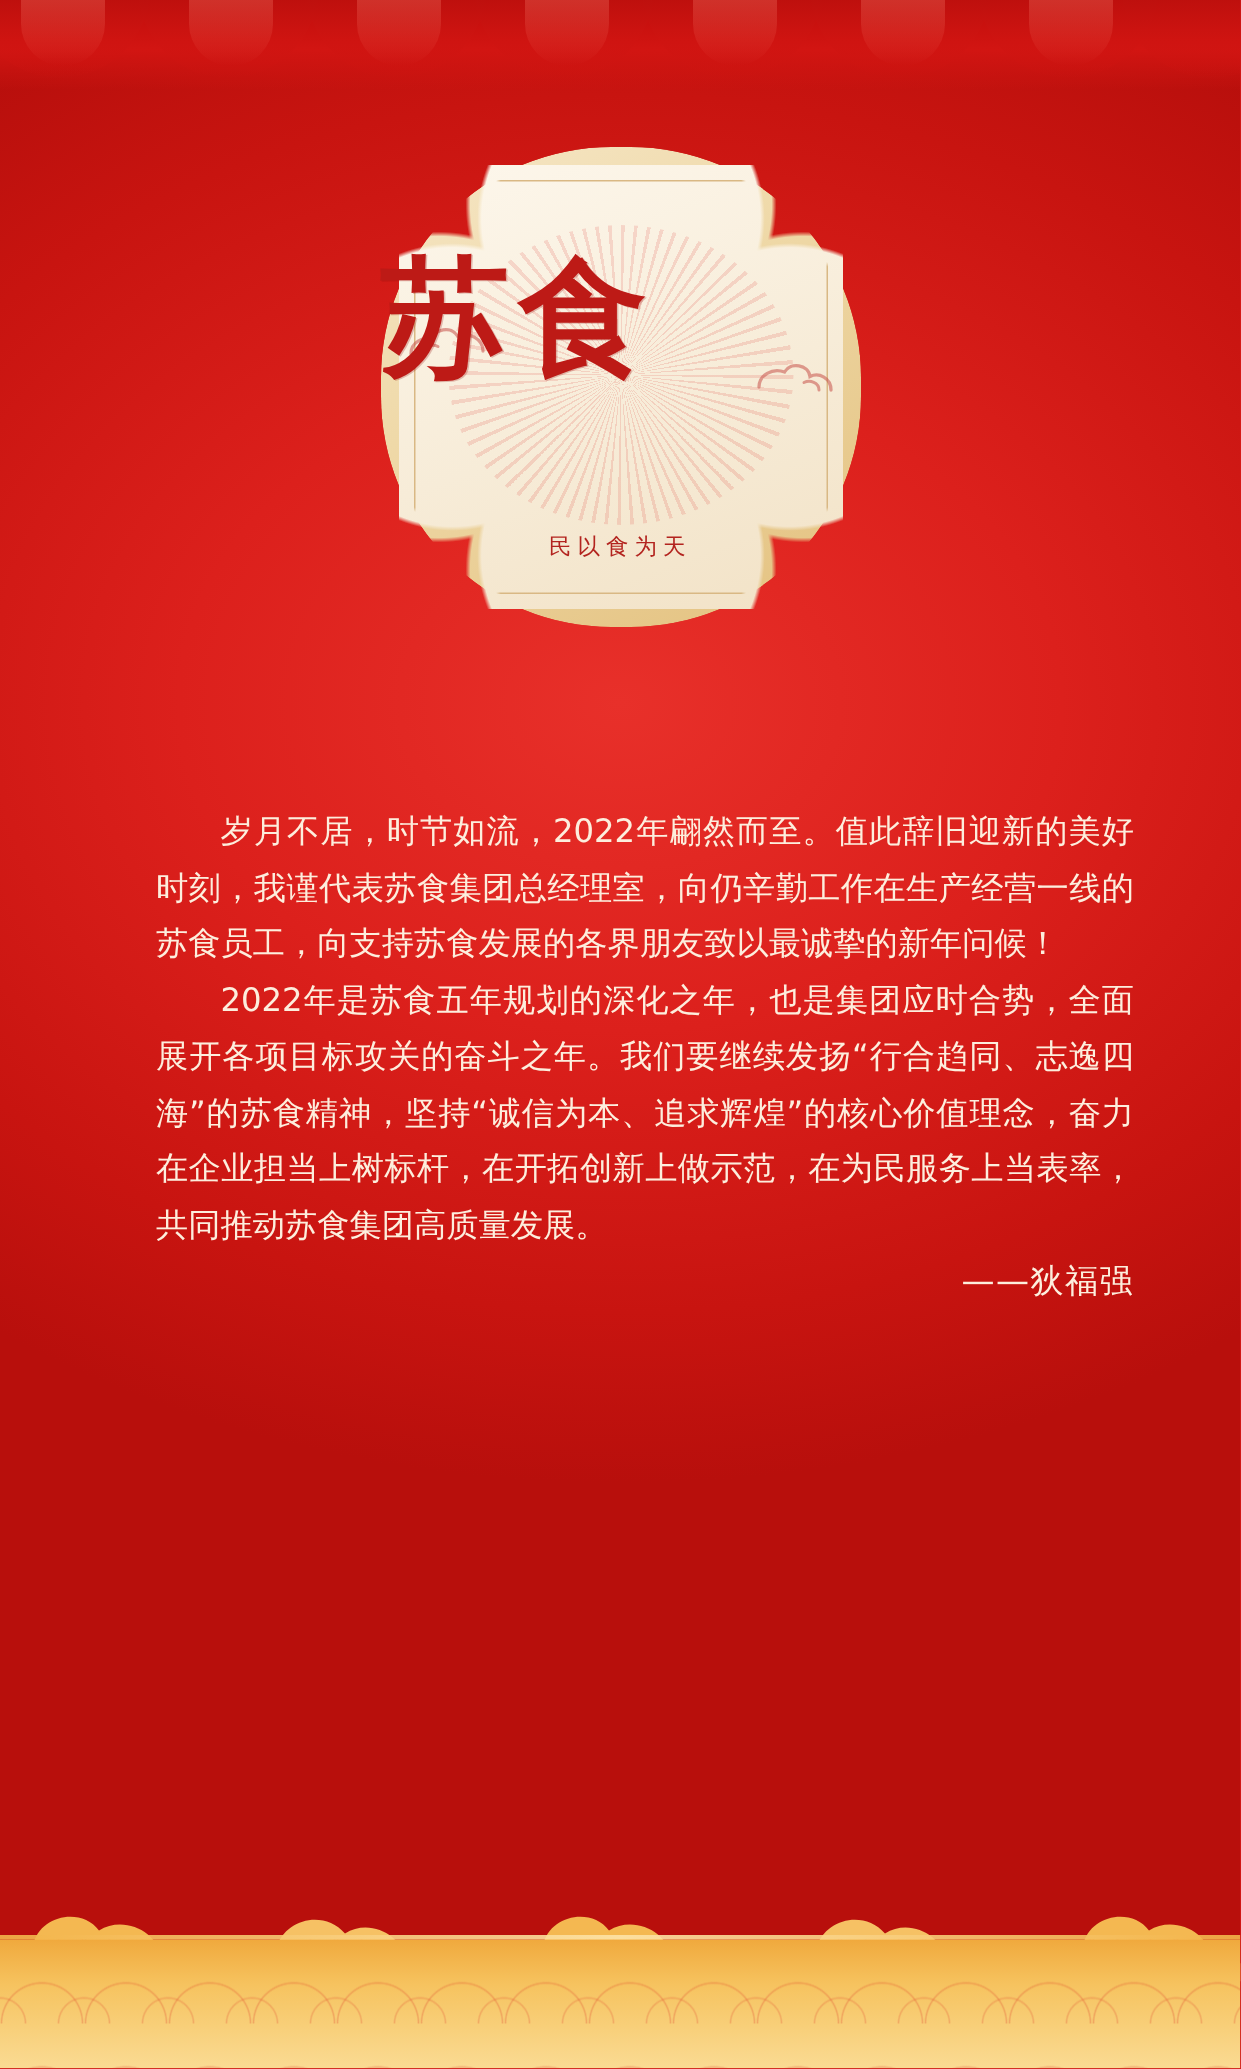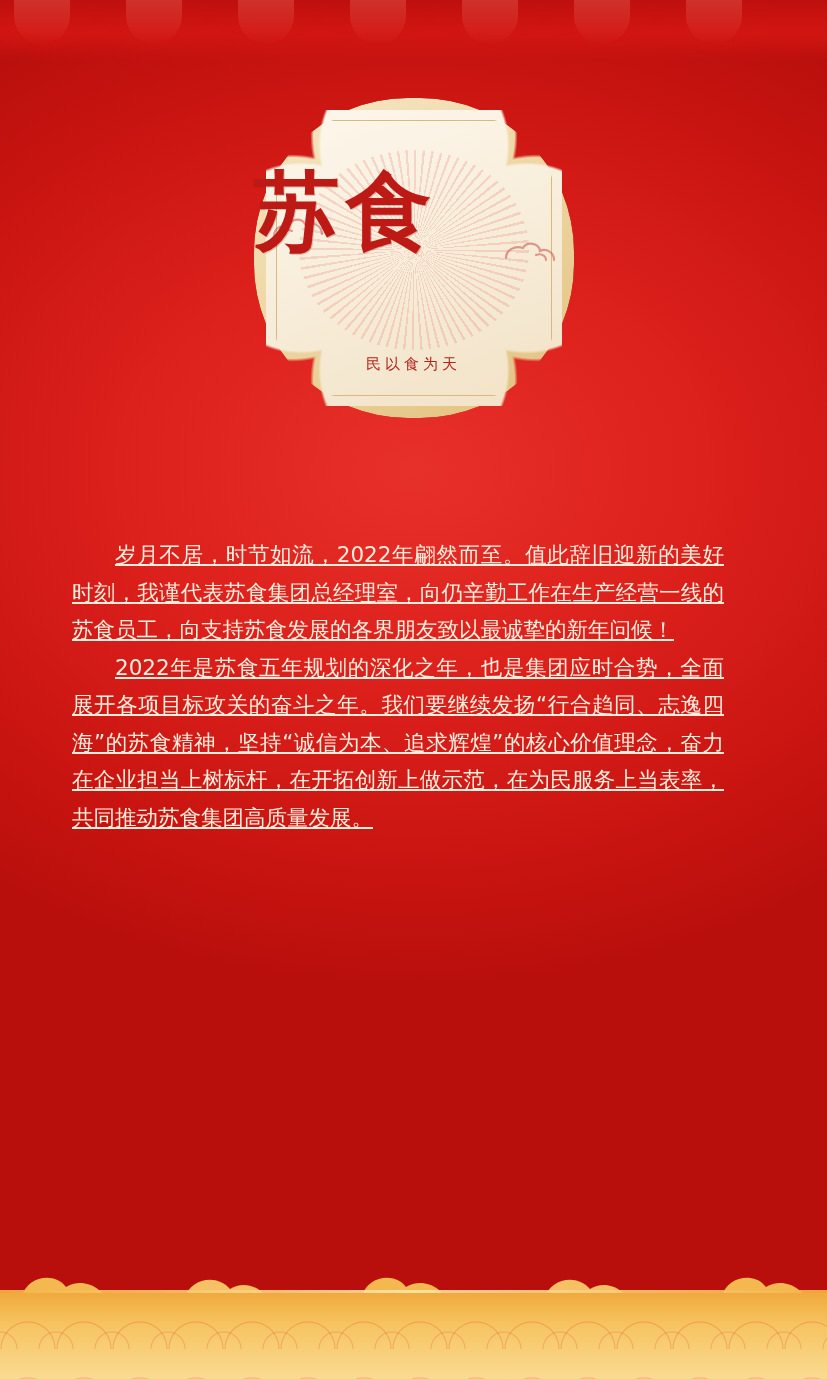--- a/index.html
+++ b/index.html
@@ -164,30 +164,29 @@
     font-size: 56px;
     letter-spacing: 34px;
     text-indent: 34px;
     color: #fff7ea;
     text-shadow: 0 2px 6px rgba(120,8,6,.55);
   }
 
   
   .letter {
     position: absolute;
-    left: 72px;
+    left: 104px;
     top: 536px;
     width: 652px;
     color: #fdeedd;
     font-family: "DejaVu Sans", "Liberation Sans", sans-serif;
     font-size: 21.5px;
     line-height: 37.5px;
     text-align: justify;
     text-justify: inter-ideograph;
-    text-decoration: underline;
   }
   .letter p {
     margin: 0;
     text-indent: 2em;
   }
   .sign {
     margin-top: 10px;
     text-align: right;
     text-indent: 0;
     font-size: 22px;
@@ -280,20 +279,21 @@
     </div>
 
     <div class="emblem-text">苏食</div>
     <div class="emblem-sub">民以食为天</div>
   </div>
 
 
   <div class="letter">
     <p>岁月不居，时节如流，2022年翩然而至。值此辞旧迎新的美好时刻，我谨代表苏食集团总经理室，向仍辛勤工作在生产经营一线的苏食员工，向支持苏食发展的各界朋友致以最诚挚的新年问候！</p>
     <p>2022年是苏食五年规划的深化之年，也是集团应时合势，全面展开各项目标攻关的奋斗之年。我们要继续发扬“行合趋同、志逸四海”的苏食精神，坚持“诚信为本、追求辉煌”的核心价值理念，奋力在企业担当上树标杆，在开拓创新上做示范，在为民服务上当表率，共同推动苏食集团高质量发展。</p>
+    <p class="sign">——狄福强</p>
   </div>
 
   <div class="bottom-deco">
     <div class="cloud-bot" style="left:-10px;">
       <svg viewBox="0 0 150 58" width="150" height="58">
         <path d="M0 58 C0 40 16 28 32 34 C36 14 64 8 76 24 C92 14 116 24 118 44 C128 40 144 46 148 58 Z" fill="#f4b851"></path>
         <path d="M24 52 C24 42 34 38 42 42" fill="none" stroke="#e39a2e" stroke-width="2.4"></path>
         <path d="M86 50 C86 40 98 36 106 42" fill="none" stroke="#e39a2e" stroke-width="2.4"></path>
       </svg>
     </div>

